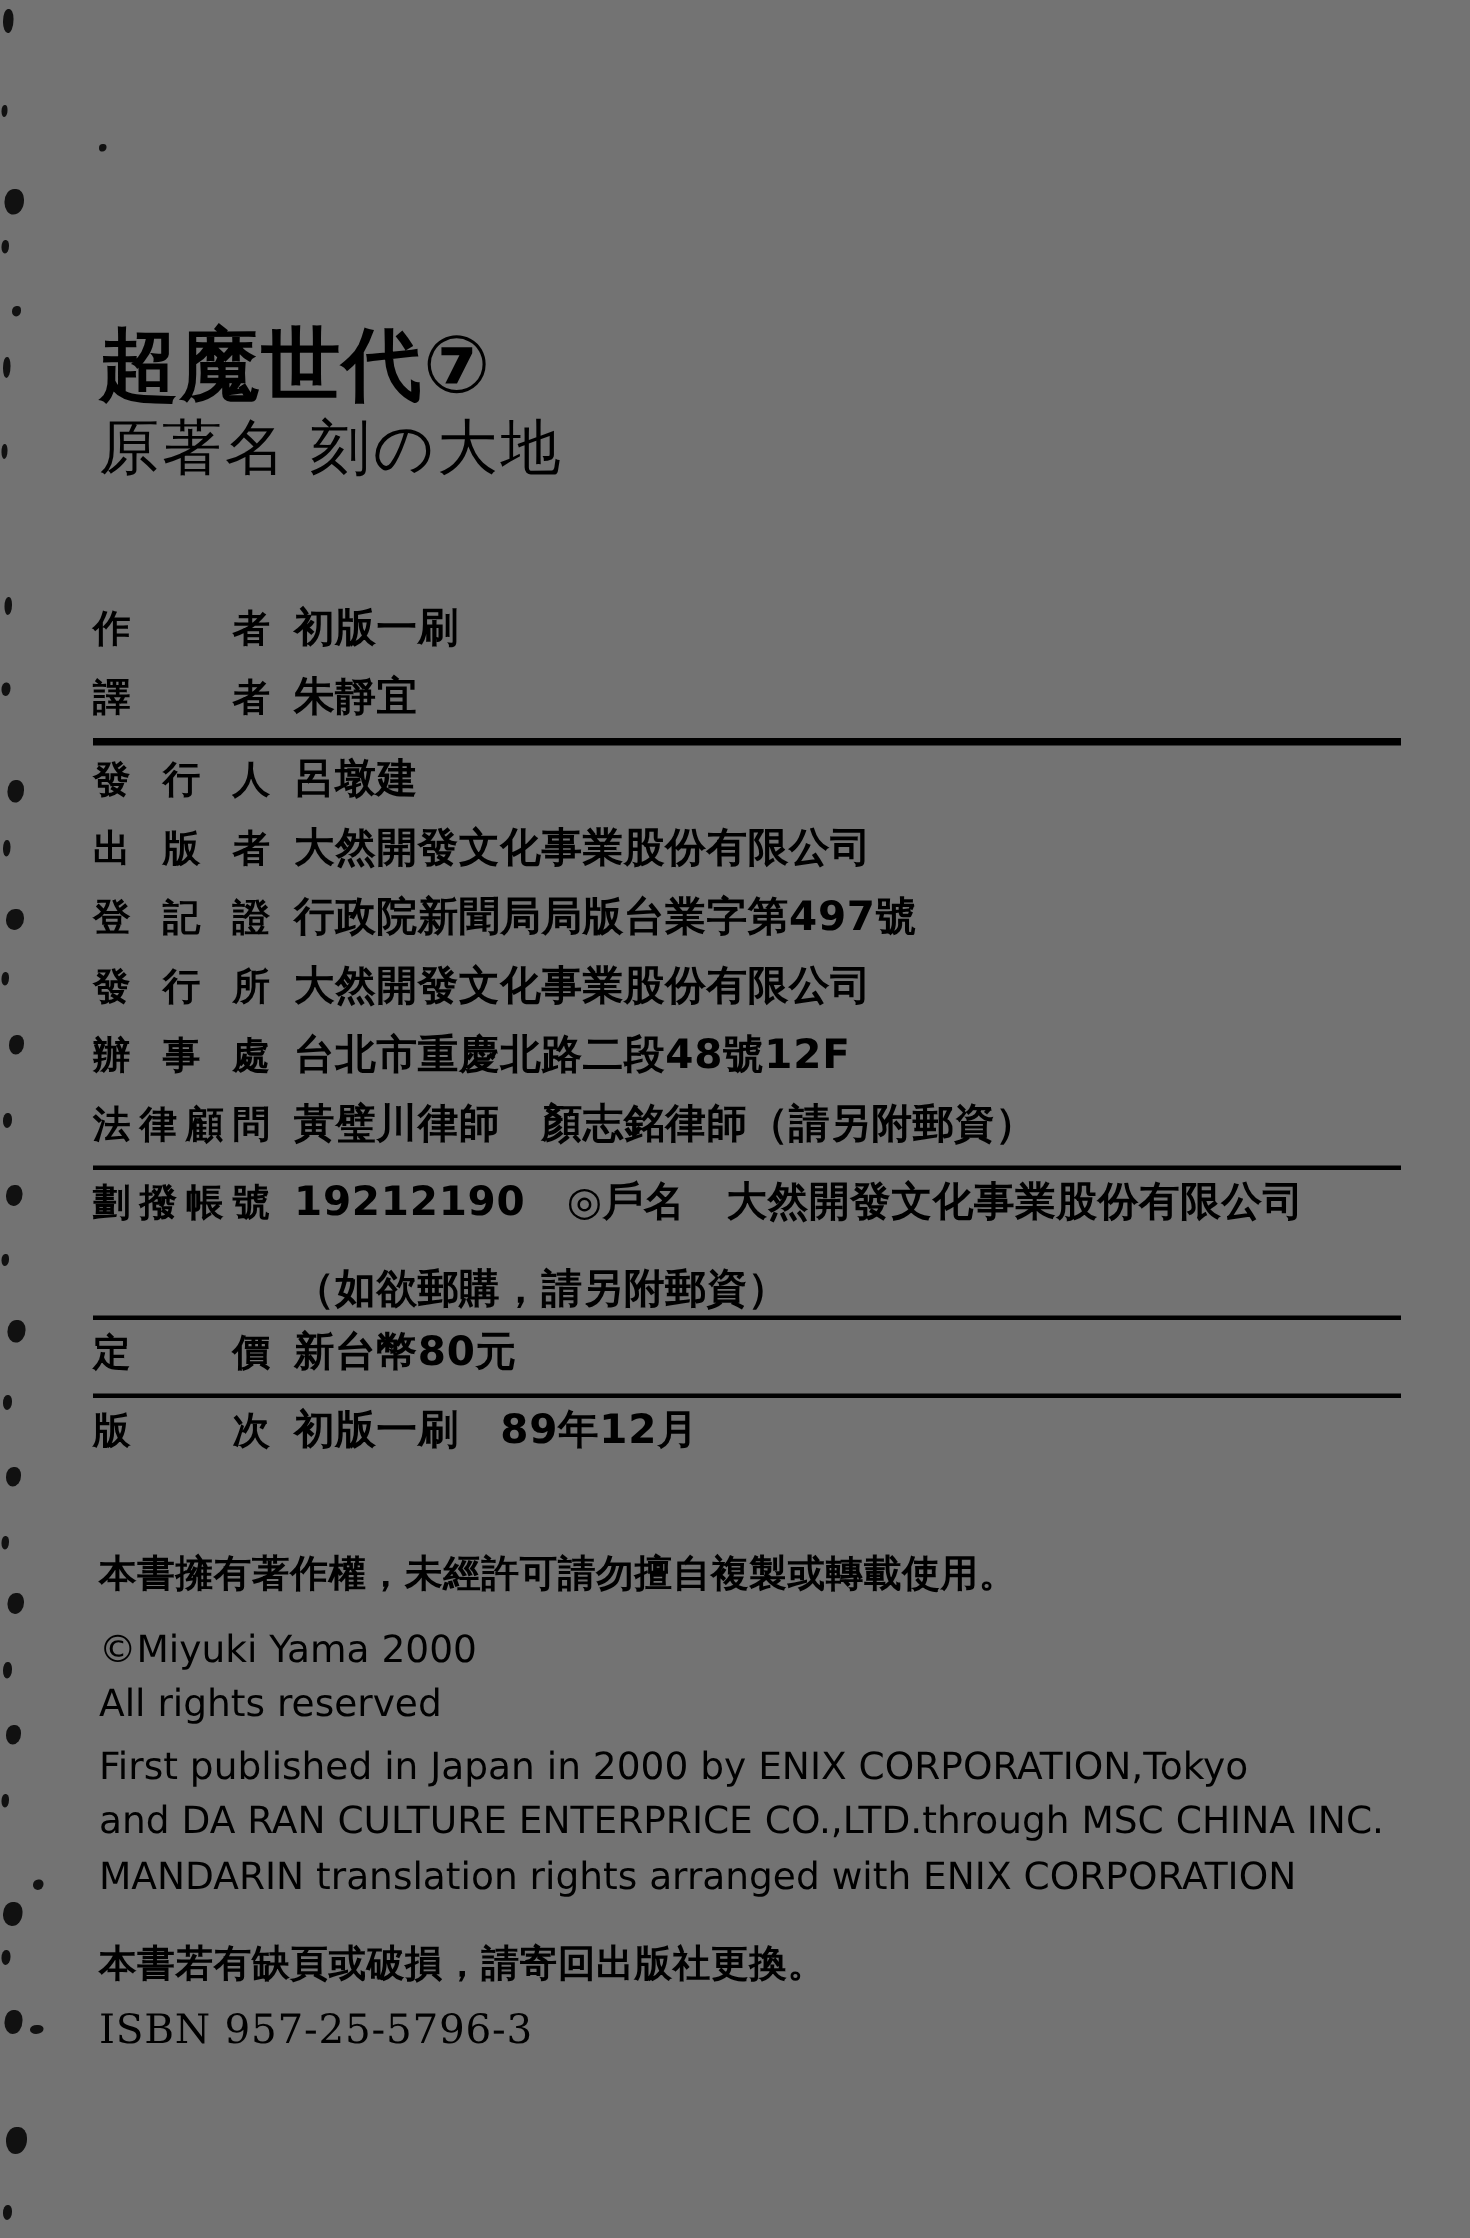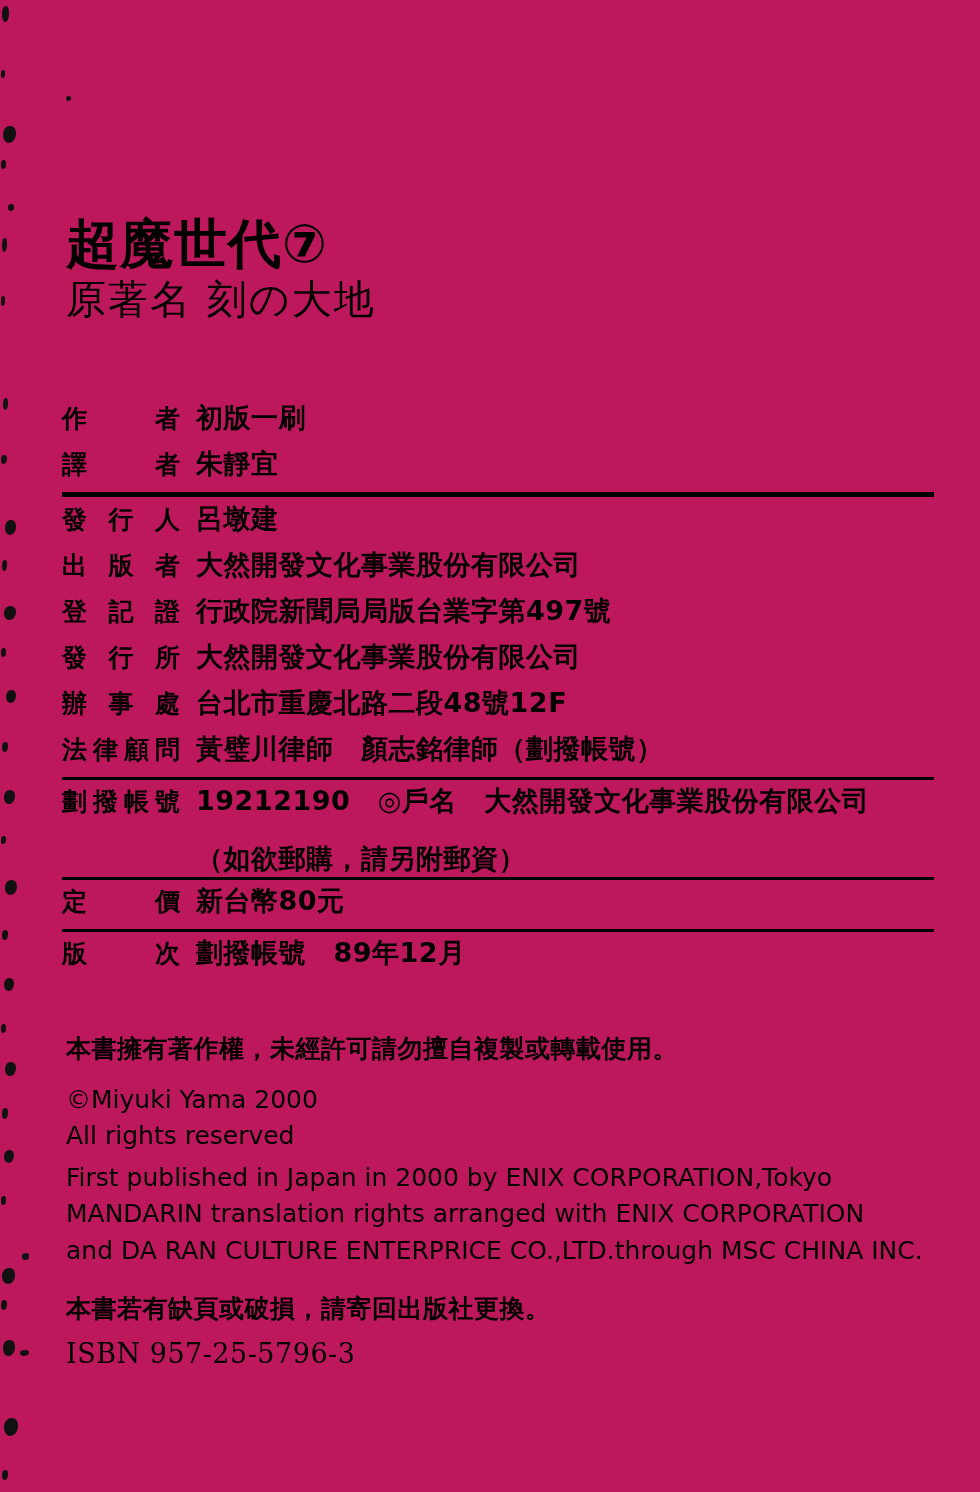--- a/index.html
+++ b/index.html
@@ -14,21 +14,21 @@
     position: relative;
     overflow: hidden;
     font-family: "DejaVu Sans", "Liberation Sans", sans-serif;
     color: #000000;
   }
 
   
   #page {
     position: absolute;
     inset: 0;
-    background: #be185d;
+    background: #737373;
   }
 
   
   .speckle {
     position: absolute;
     background: #111111;
     border-radius: 50% 40% 55% 45%;
     pointer-events: none;
   }
 
@@ -221,21 +221,21 @@
     </div>
 
     <div class="c-row">
       <div class="c-label">辦事處</div>
       <div class="c-value">台北市重慶北路二段48號12F</div>
     </div>
 
 
     <div class="c-row">
       <div class="c-label">法律顧問</div>
-      <div class="c-value">黃璧川律師　顏志銘律師（劃撥帳號）</div>
+      <div class="c-value">黃璧川律師　顏志銘律師（請另附郵資）</div>
     </div>
 
     <div class="rule thin"></div>
 
     <div class="c-row" style="margin-top:3px;">
       <div class="c-label">劃撥帳號</div>
       <div class="c-value">19212190　◎戶名　大然開發文化事業股份有限公司</div>
     </div>
 
     <div class="c-row cont">
@@ -246,35 +246,35 @@
 
     <div class="c-row" style="margin-top:3px;">
       <div class="c-label">定　價</div>
       <div class="c-value">新台幣80元</div>
     </div>
 
     <div class="rule thin"></div>
 
     <div class="c-row" style="margin-top:3px;">
       <div class="c-label">版　次</div>
-      <div class="c-value">劃撥帳號　89年12月</div>
+      <div class="c-value">初版一刷　89年12月</div>
     </div>
 
   </div>
 
   <div id="notice-block">
     <div class="notice-cjk">本書擁有著作權，未經許可請勿擅自複製或轉載使用。</div>
     <div id="copyright-lines">
       <div class="notice-en">©Miyuki Yama 2000</div>
       <div class="notice-en">All rights reserved</div>
     </div>
     <div id="license-lines">
       <div class="notice-en">First published in Japan in 2000 by ENIX CORPORATION,Tokyo</div>
+      <div class="notice-en">and DA RAN CULTURE ENTERPRICE CO.,LTD.through MSC CHINA INC.</div>
       <div class="notice-en">MANDARIN translation rights arranged with ENIX CORPORATION</div>
-      <div class="notice-en">and DA RAN CULTURE ENTERPRICE CO.,LTD.through MSC CHINA INC.</div>
     </div>
   </div>
 
   <div id="bottom-block">
     <div class="notice-cjk">本書若有缺頁或破損，請寄回出版社更換。</div>
     <div id="isbn-line">ISBN 957-25-5796-3</div>
   </div>
 
 </div>
 

